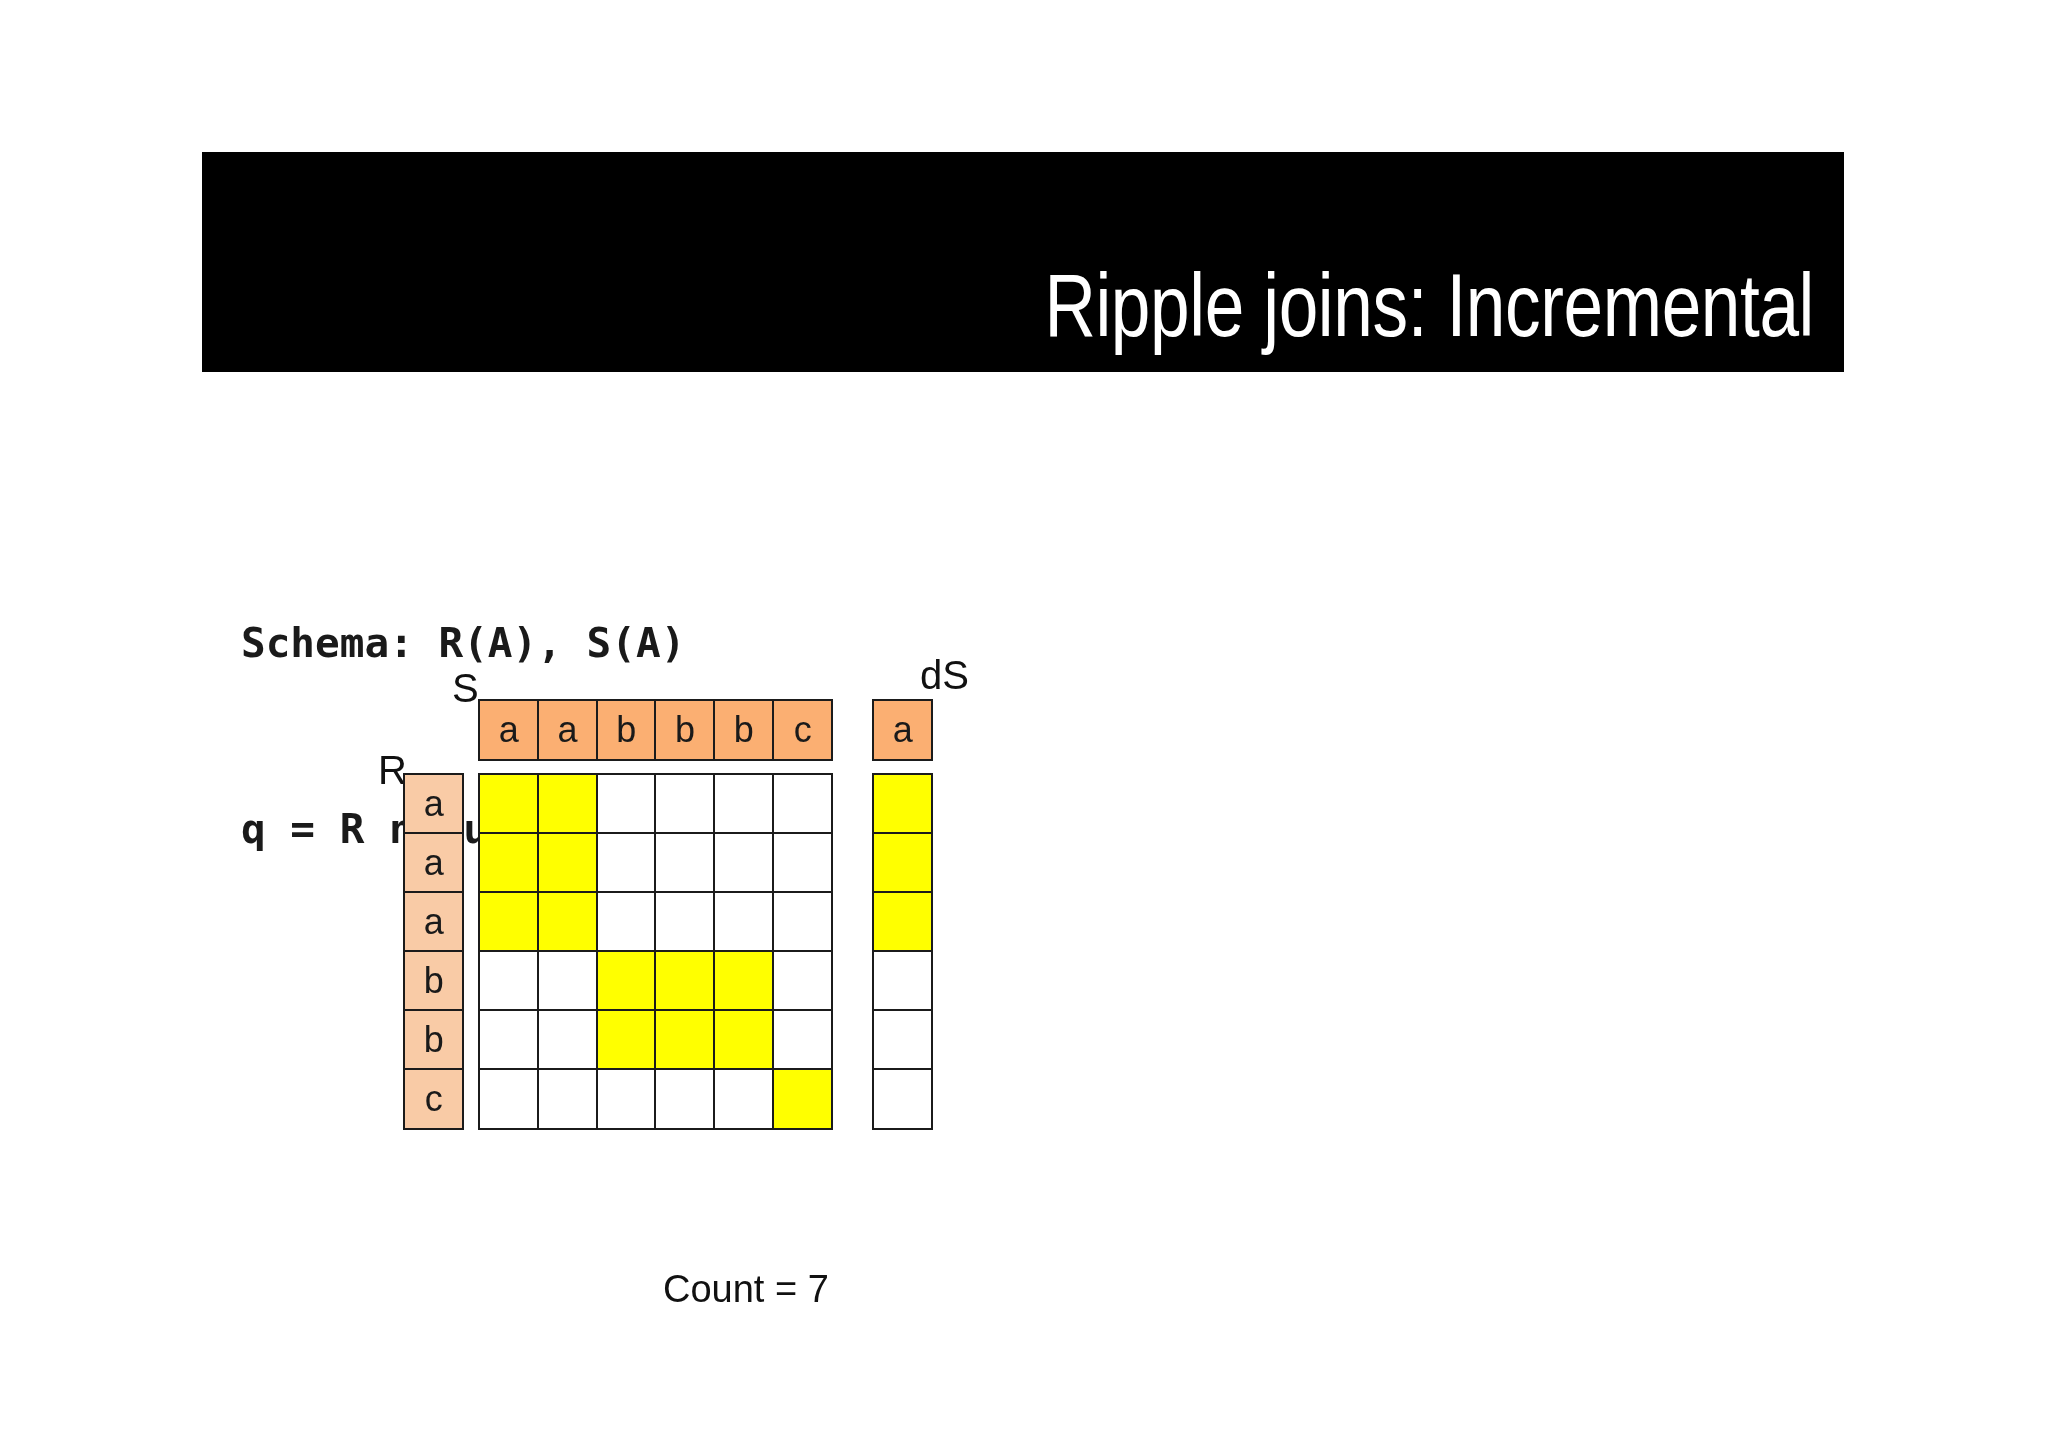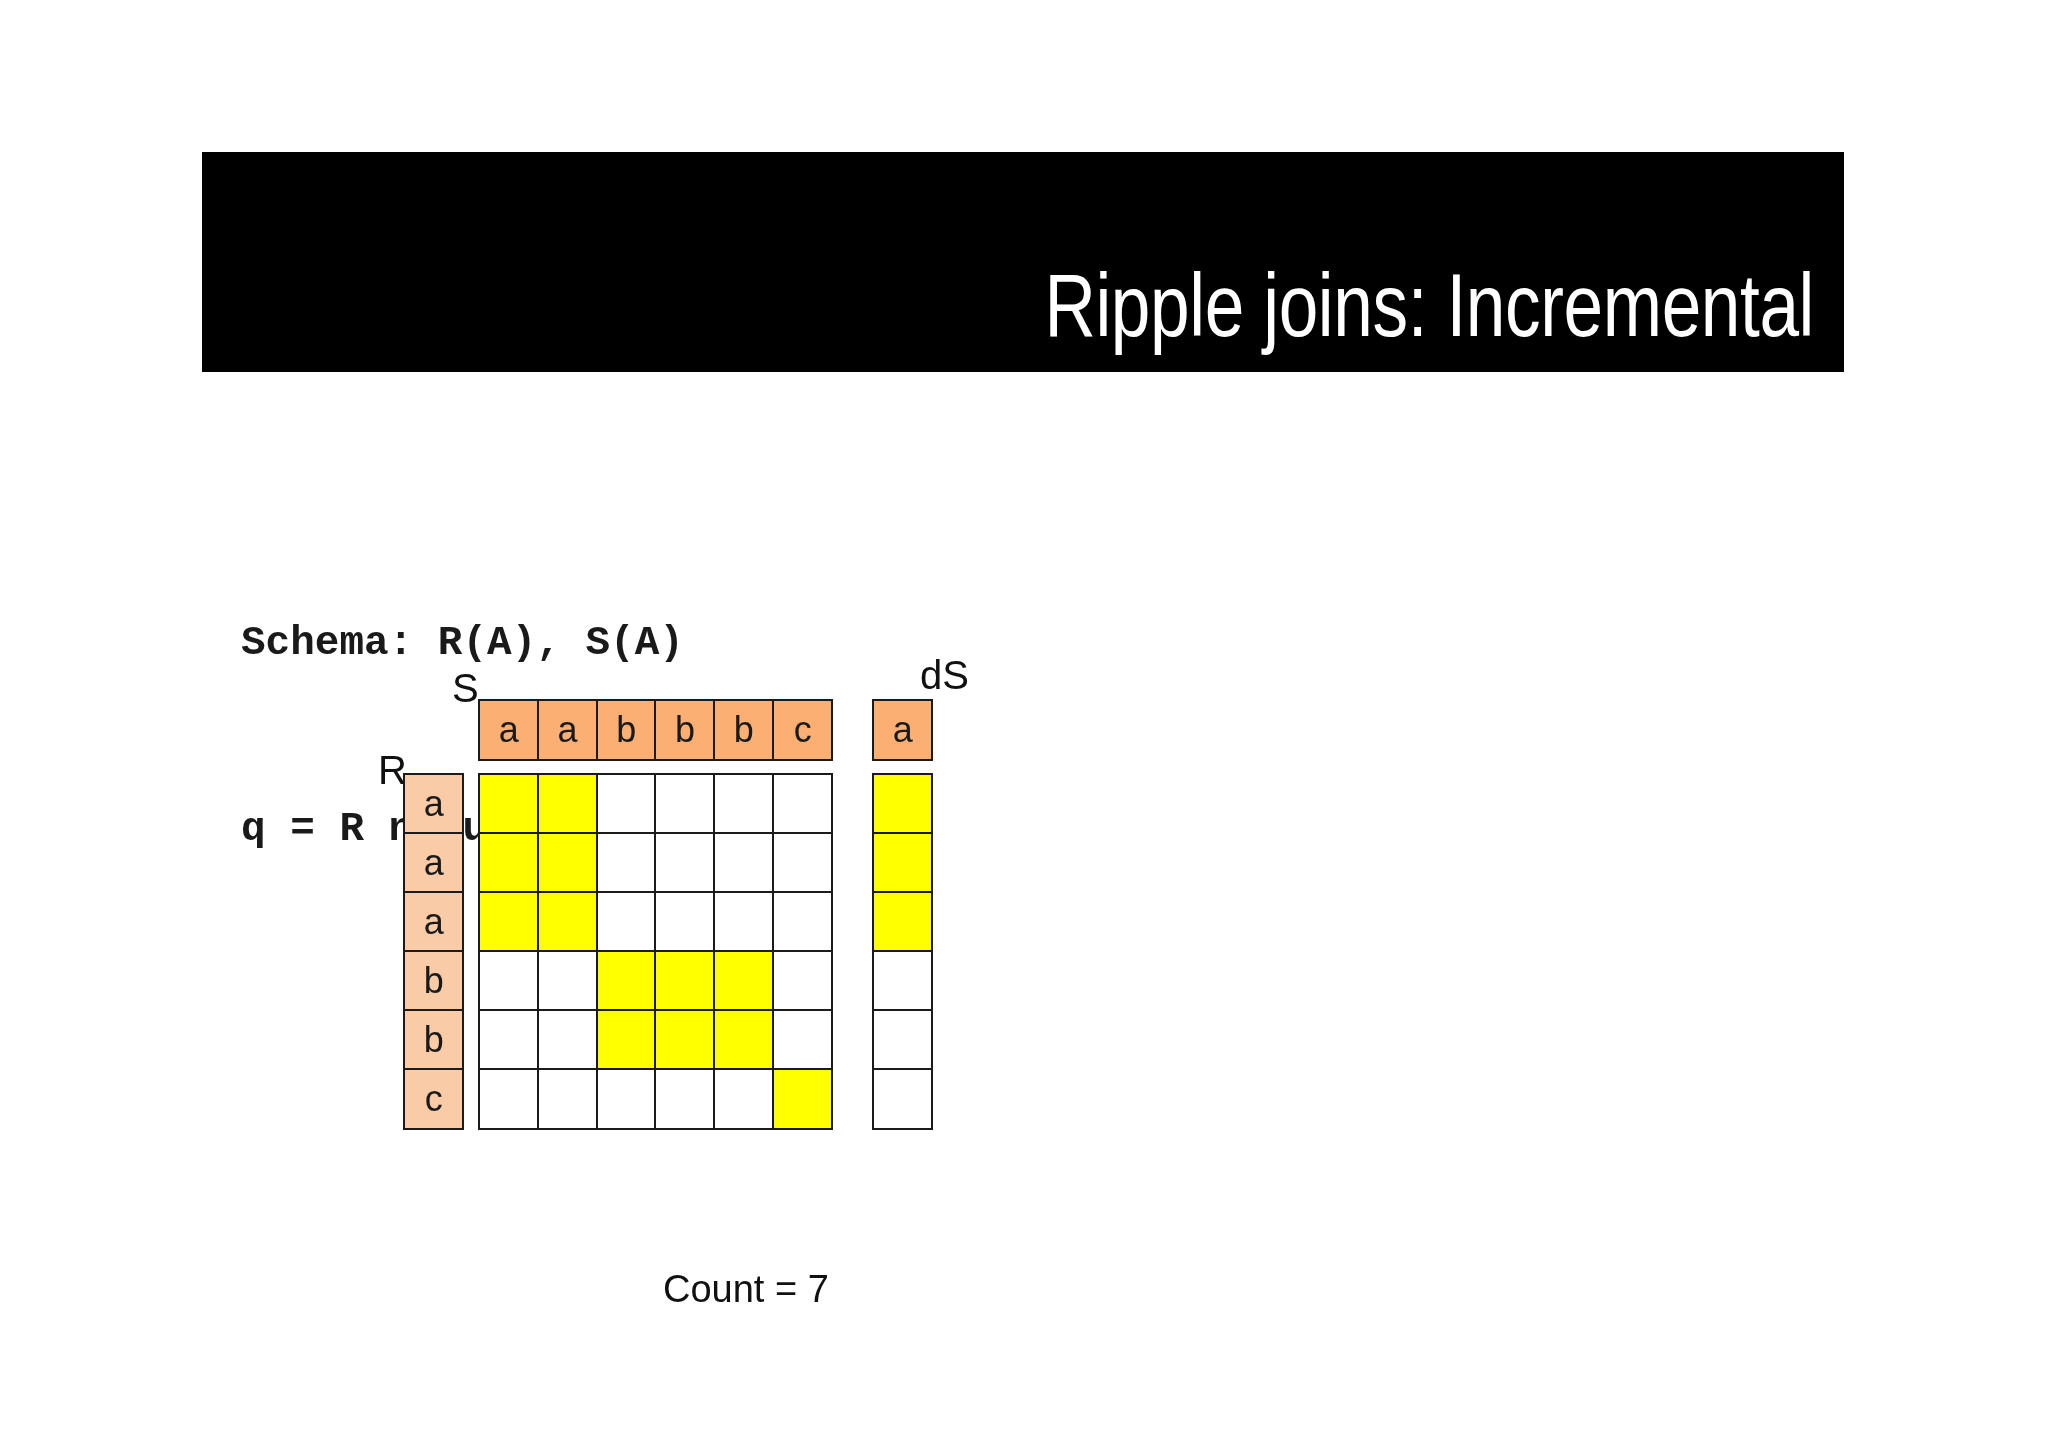--- a/index.html
+++ b/index.html
@@ -47,21 +47,21 @@
     position: absolute;
     left: 241px;
     top: 488px;
     font-family: "DejaVu Sans Mono", "Liberation Mono", monospace;
     font-weight: bold;
     font-size: 41px;
     line-height: 62px;
     color: #1a1a1a;
     white-space: pre;
   }
-  #schema-block div { white-space: pre; font-family: Liberation Mono, monospace; }
+  #schema-block div { white-space: pre; }
 
   
   #join-diagram {
     position: absolute;
     left: 0;
     top: 0;
     width: 2048px;
     height: 1447px;
   }
 

